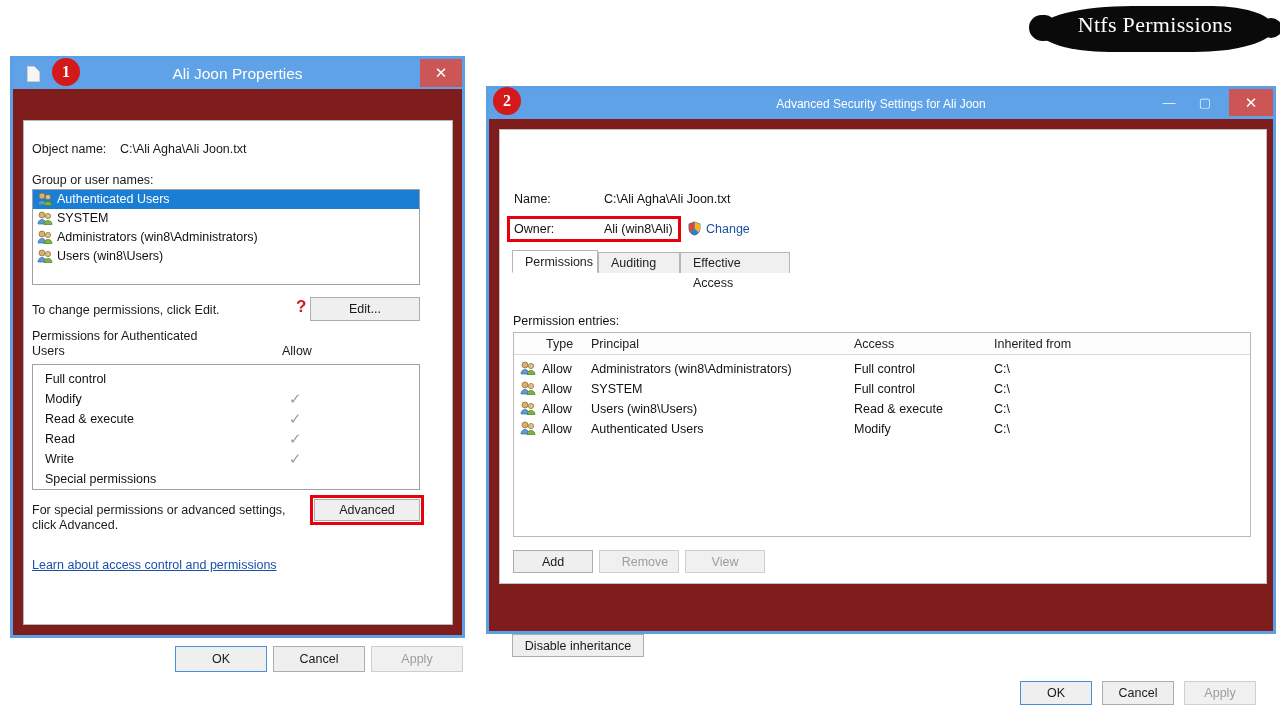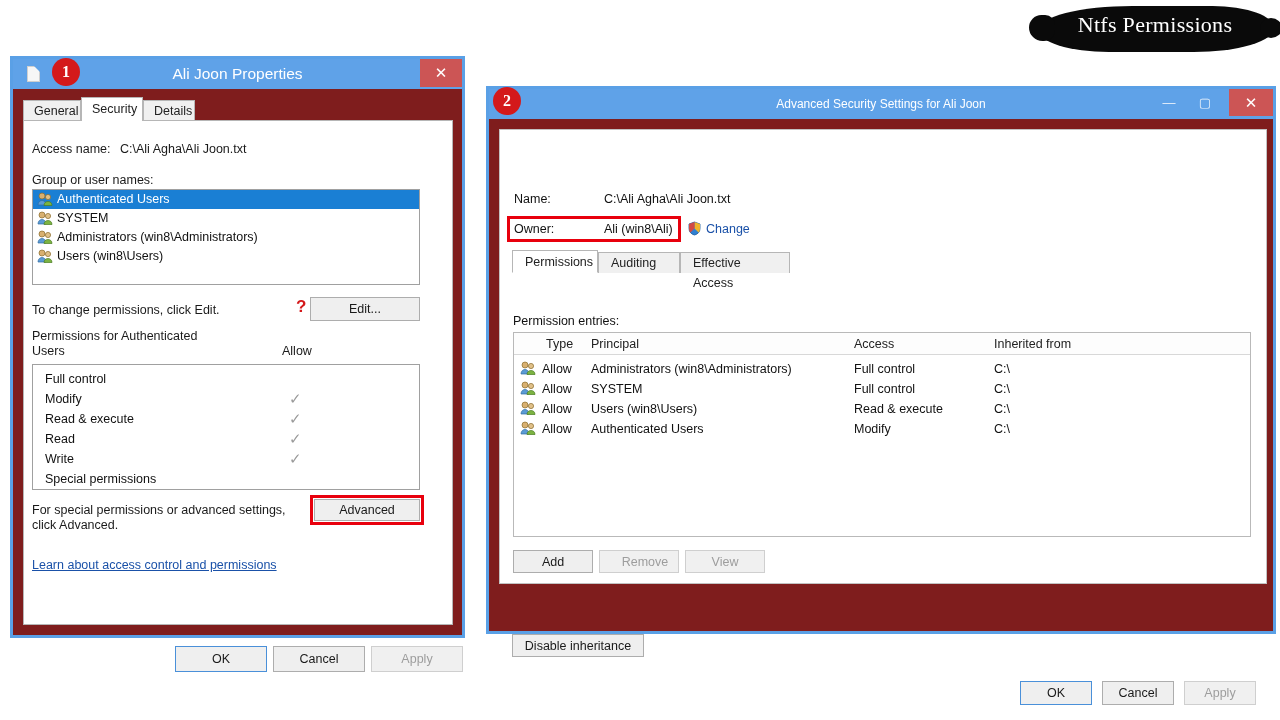--- a/index.html
+++ b/index.html
@@ -157,29 +157,24 @@
   </div>
 
   <div class="win" id="win1">
     <div class="titlebar">
       <div id="d1-doc-icon"></div>
       <div class="badge" style="left:51px; top:58px; width:0; height:0;"></div>
       <div class="title-text">Ali Joon Properties</div>
       <div class="btn-close">✕</div>
     </div>
 
-    <div class="tabstrip">
-      <div class="tab" style="left:0px; width:58px;">General</div>
-      <div class="tab active" style="left:58px; width:62px;">Security</div>
-      <div class="tab" style="left:120px; width:52px;">Details</div>
-    </div>
 
     <div class="tabpane">
 
-      <div class="lbl" style="left:8px; top:21px;">Access name:</div>
+      <div class="lbl" style="left:8px; top:21px;">Object name:</div>
       <div class="lbl" style="left:96px; top:21px;">C:\Ali Agha\Ali Joon.txt</div>
 
       <div class="lbl" style="left:8px; top:52px;">Group or user names:</div>
 
       <div class="listbox" style="left:8px; top:68px; width:388px; height:96px;">
         <div class="useritem sel">
           <span class="uicon">
             <svg width="16" height="15" viewBox="0 0 16 15">
               <circle cx="5" cy="4" r="3" fill="#d8b070" stroke="#8a6a2a" stroke-width=".7"></circle>
               <path d="M1 13c0-3 2-4.5 4-4.5S9 10 9 13z" fill="#5b9bd5" stroke="#2e6ca4" stroke-width=".7"></path>

